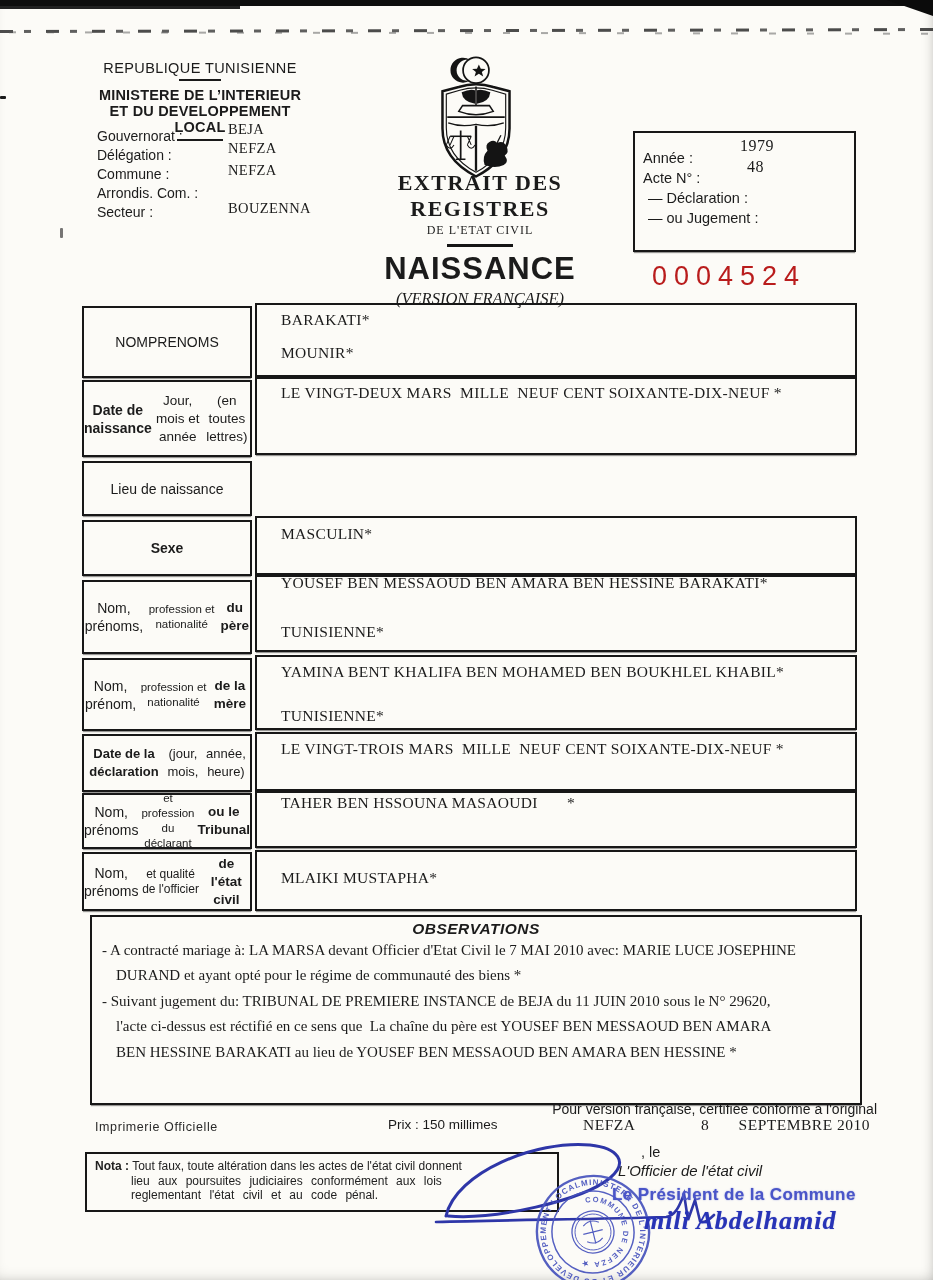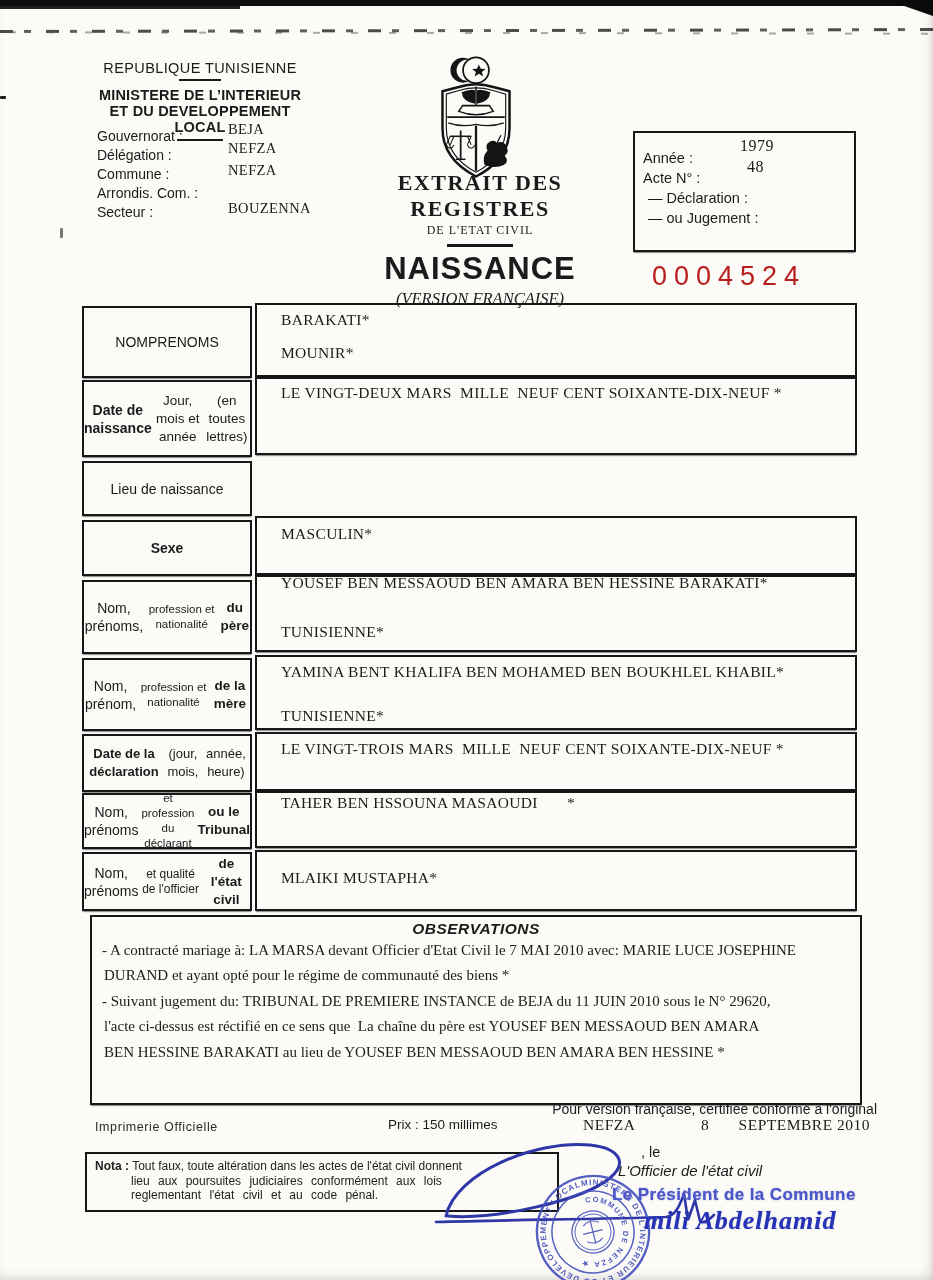--- a/index.html
+++ b/index.html
@@ -52,21 +52,21 @@
   .ln-md{font-size:14px;line-height:26px;font-weight:500;}
   .ln-b{font-size:14px;font-weight:700;line-height:18px;}
   .ln-r{font-size:13.5px;line-height:18px;}
   .ln-sm{font-size:11.5px;line-height:15px;}
   .ln-sb{font-size:13.5px;font-weight:600;line-height:18px;}
 
   
   .obsbox{left:90px;top:915px;width:768px;height:186px;}
   .obs-title{text-align:center;font-weight:700;font-style:italic;font-size:15.5px;letter-spacing:.5px;margin-top:3px;}
   .obs-line{font-family:"Liberation Serif",serif;font-size:15px;line-height:25.4px;padding-left:10px;white-space:pre;}
-  .obs-cont{padding-left:12px;}
+  .obs-cont{padding-left:24px;}
 
   
   .printer{left:95px;top:1120px;font-size:12.5px;letter-spacing:.6px;color:#2a2a2a;}
   .price{left:388px;top:1117px;font-size:13.5px;font-weight:500;}
   .cert{left:545px;top:1101px;width:332px;text-align:right;font-size:14px;}
   .dateline{left:583px;top:1116px;font-family:"Liberation Serif",serif;font-size:15.5px;letter-spacing:.5px;}
   .le{left:641px;top:1144px;font-size:14.5px;}
   .officer{left:618px;top:1162px;font-style:italic;font-size:15px;}
   .notabox{left:85px;top:1152px;width:470px;height:56px;box-shadow:none;}
   .nota-line{font-size:12px;line-height:14.5px;color:#222;}

